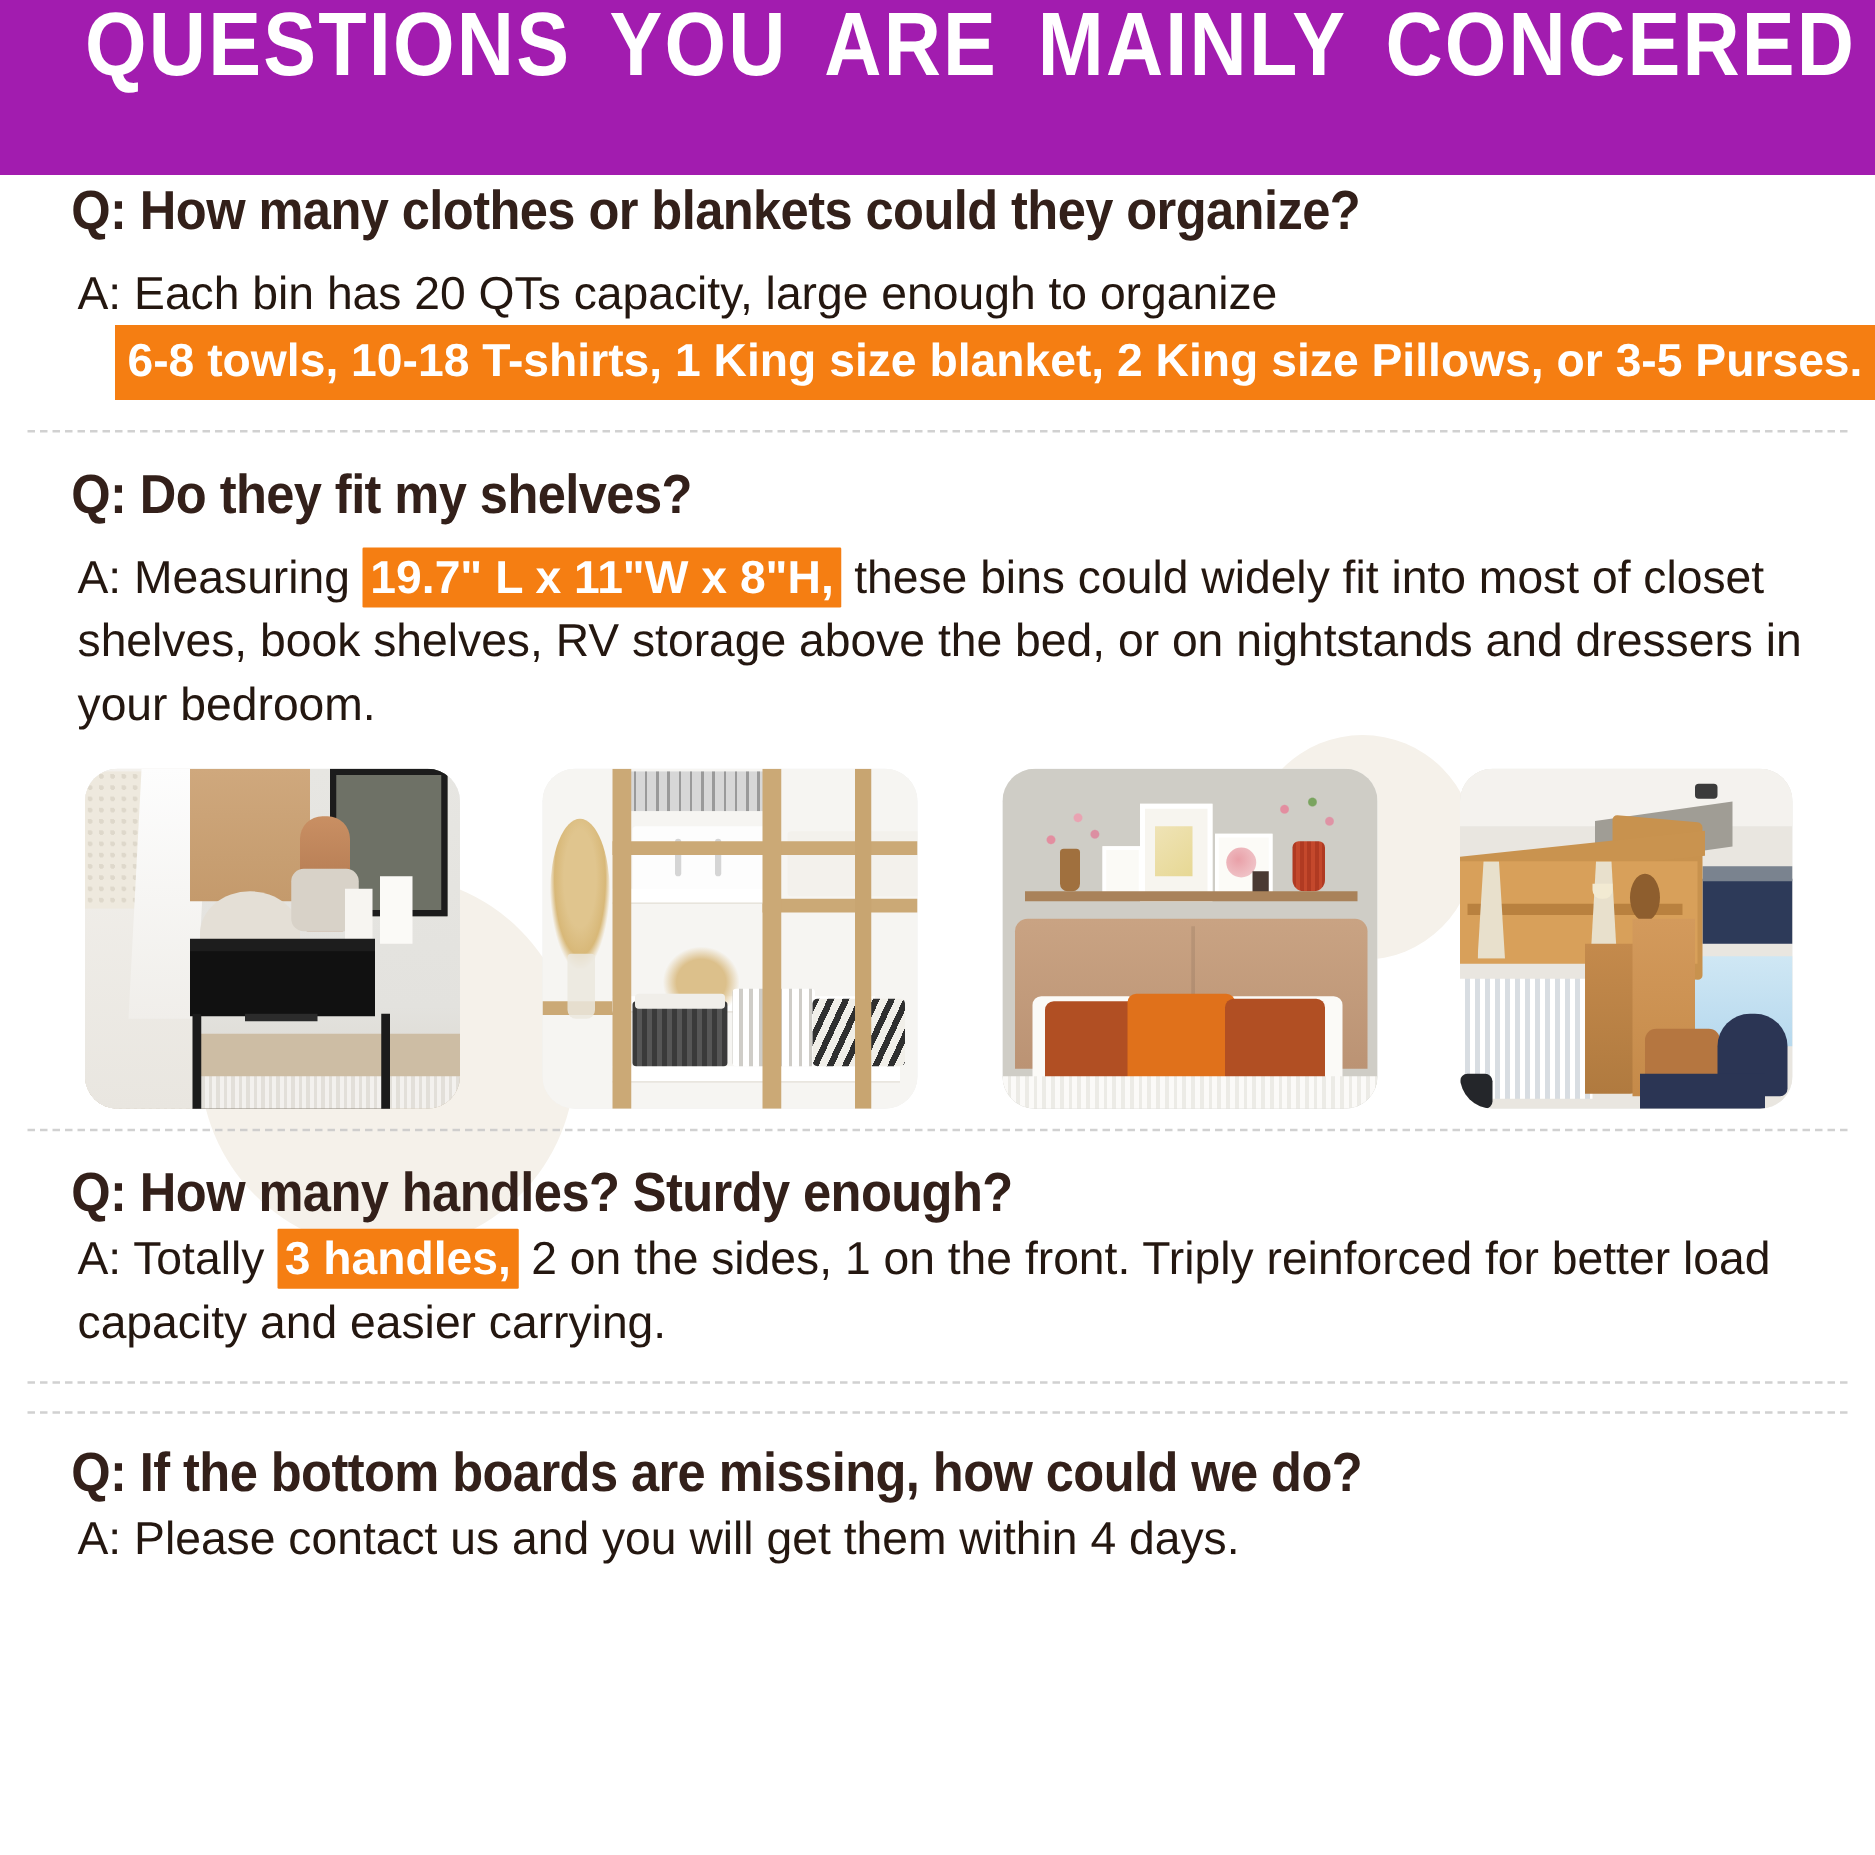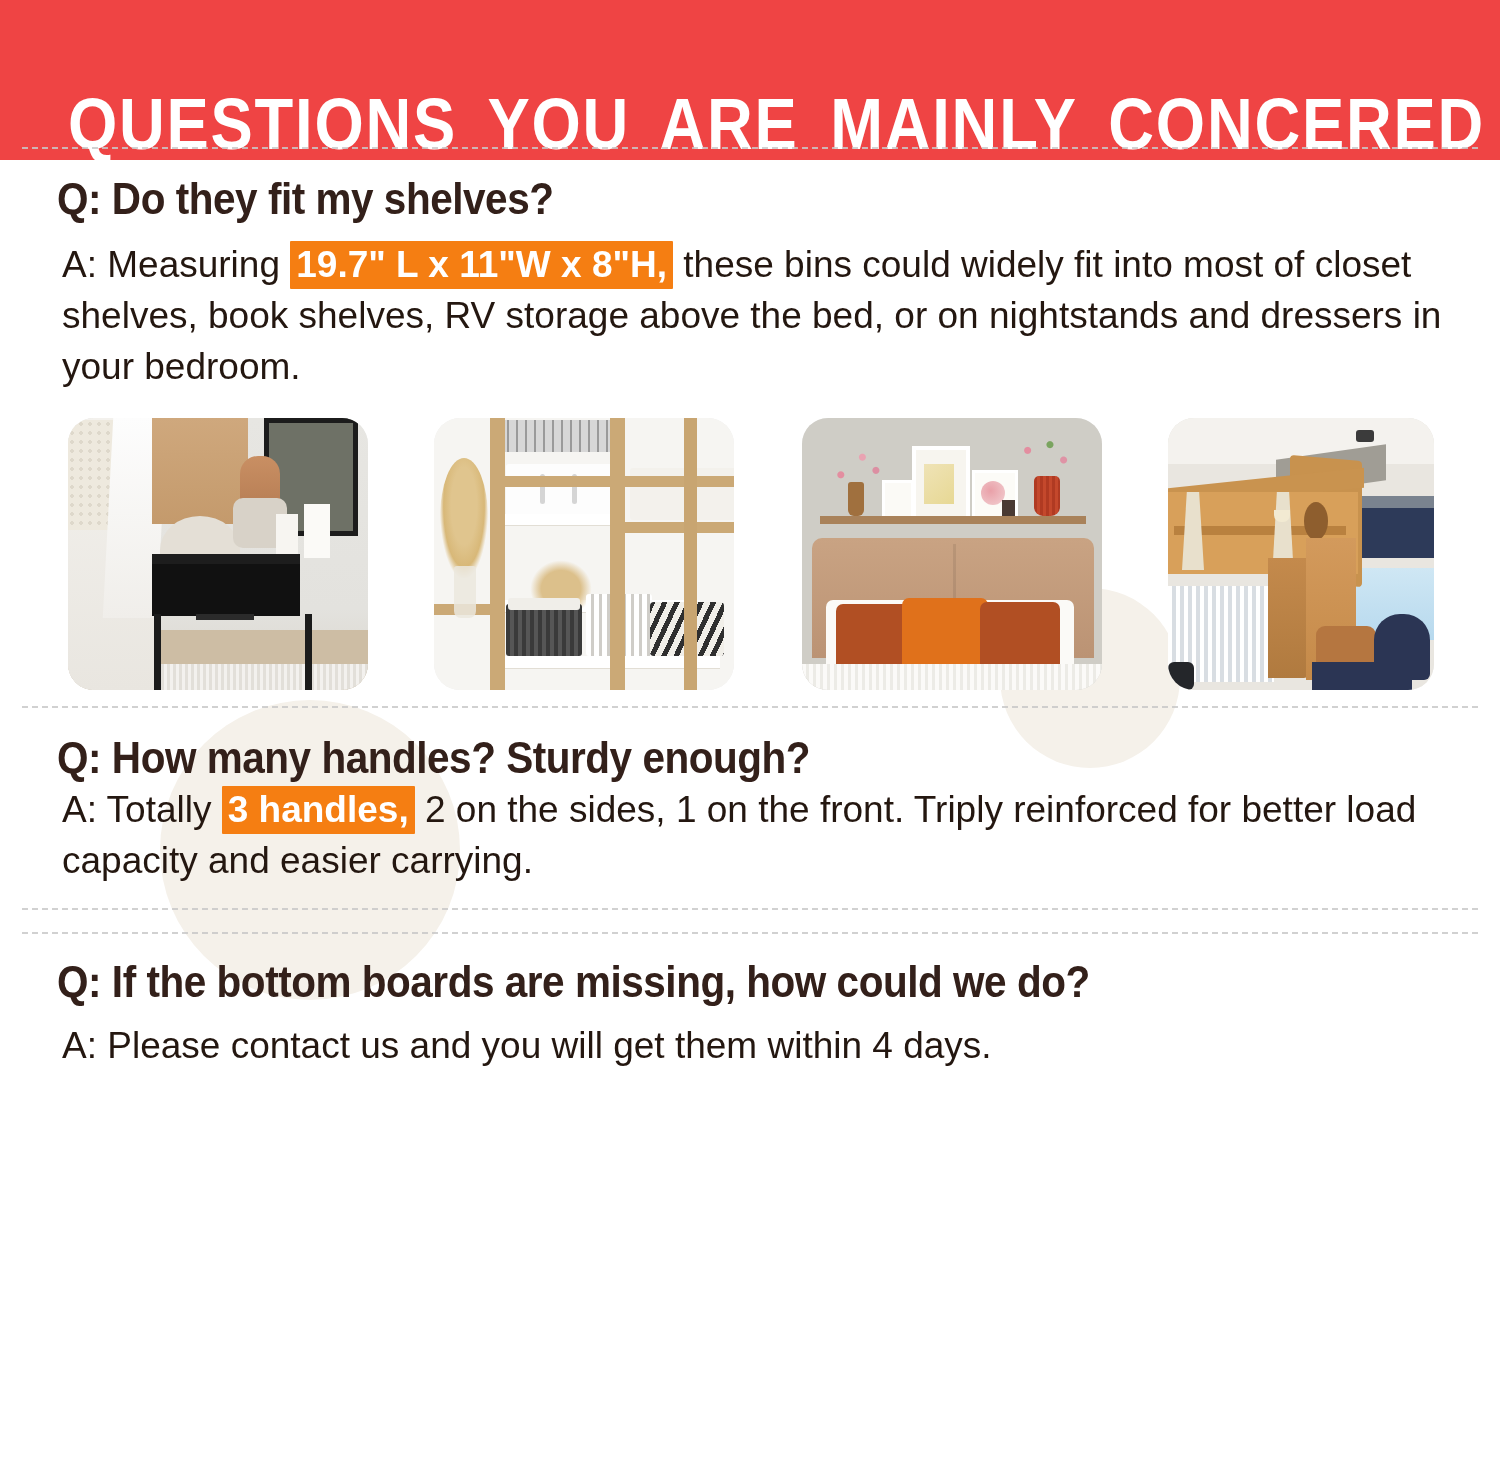--- a/index.html
+++ b/index.html
@@ -7,23 +7,23 @@
     width:1500px;height:1484px;
     background:#ffffff;
     font-family:"Liberation Sans", sans-serif;
     overflow:hidden;
     position:relative;
   }
   .page{position:relative;width:1500px;height:1484px;overflow:hidden;}
 
   
   .banner{
-    position:absolute;left:0;top:0;width:1500px;height:160px;
-    background:#ef4444;
-    display:flex;align-items:flex-end;
+    position:absolute;left:0;top:0;width:1500px;height:140px;
+    background:#a21caf;
+    display:flex;align-items:flex-start;
   }
   .banner-title{
     color:#ffffff;
     font-family:"Liberation Sans", sans-serif;
     font-weight:700;
     font-size:72px;
     line-height:72px;
     letter-spacing:2px;
     word-spacing:14px;
     transform:scaleX(0.88);
@@ -207,20 +207,27 @@
 
   <div class="banner">
     <div class="banner-title">QUESTIONS YOU ARE MAINLY CONCERED</div>
   </div>
 
   <div class="circle circle-a"></div>
   <div class="circle circle-b"></div>
 
   <div class="content">
 
+    <div class="qa">
+      <div class="q" style="margin-top:20px">Q: How many clothes or blankets could they organize?</div>
+      <div class="a" style="margin-top:14px">
+        <span>A: Each bin has 20 QTs capacity, large enough to organize</span>
+        <span class="hl-block">6-8 towls, 10-18 T-shirts, 1 King size blanket, 2 King size Pillows, or 3-5 Purses.</span>
+      </div>
+    </div>
 
     <div class="divider" style="margin-top:24px"></div>
 
     <div class="qa">
       <div class="q" style="margin-top:24px">Q: Do they fit my shelves?</div>
       <div class="a" style="margin-top:14px"><span>A: Measuring </span><mark class="hl">19.7" L x 11"W x 8"H,</mark><span> these bins could widely fit into most of closet shelves, book shelves, RV storage above the bed, or on nightstands and dressers in your bedroom.</span></div>
     </div>
 
     <div class="img-row">
 
@@ -326,17 +333,17 @@
       <div class="a" style=""><span>A: Totally </span><mark class="hl">3 handles,</mark><span> 2 on the sides, 1 on the front. Triply reinforced for better load capacity and easier carrying.</span></div>
     </div>
 
     <div class="divider" style="margin-top:22px"></div>
 
 
     <div class="divider" style="margin-top:22px"></div>
 
     <div class="qa">
       <div class="q" style="margin-top:22px">Q: If the bottom boards are missing, how could we do?</div>
-      <div class="a" style="margin-top:12px">A: Please contact us and you will get them within 4 days.</div>
+      <div class="a" style="">A: Please contact us and you will get them within 4 days.</div>
     </div>
 
   </div>
 </div>
 
 </body></html>

